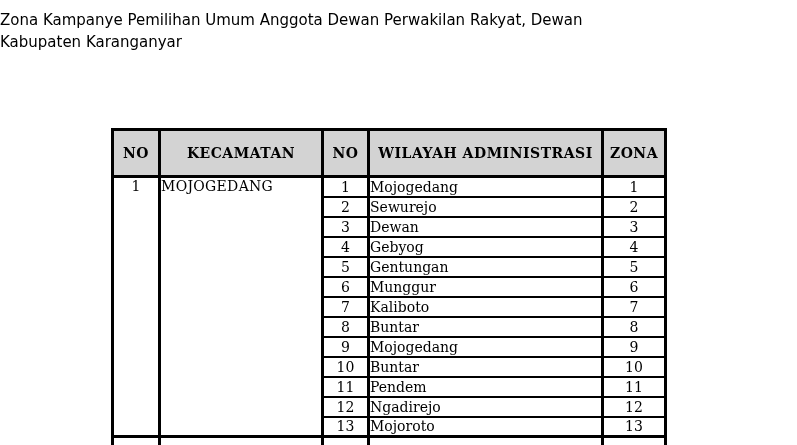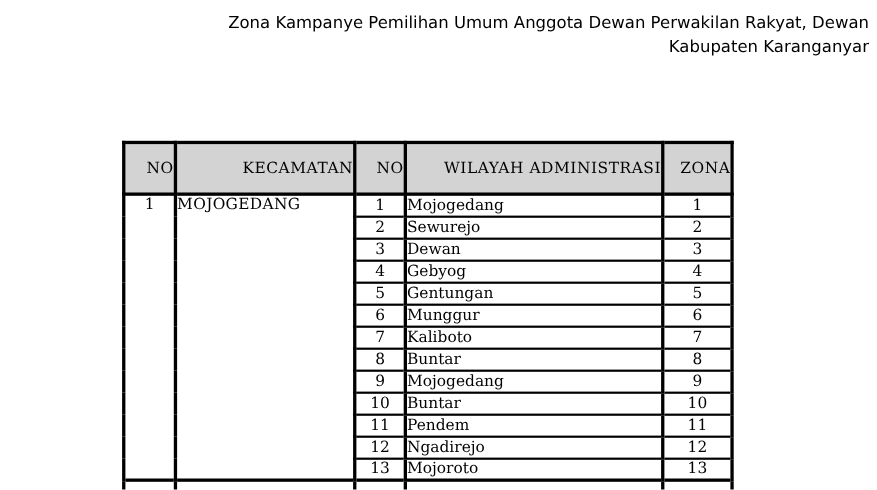--- a/index.html
+++ b/index.html
@@ -13,21 +13,21 @@
     position: relative;
     background: #ffffff;
     font-family: "DejaVu Sans", sans-serif;
     color: #000000;
   }
   .title-block {
     position: absolute;
     top: 9px;
     left: 0;
     width: 790px;
-    text-align: right;
+    text-align: left;
     font-size: 15px;
     line-height: 22px;
     color: #000000;
   }
   table.zones {
     position: absolute;
     left: 111px;
     top: 128px;
     width: 553px;
     table-layout: fixed;
@@ -42,26 +42,26 @@
     border: 2px solid var(--border-color, #000000);
     border-left-width: 3px;
     border-right-width: 3px;
     padding: 0;
     overflow: hidden;
     white-space: nowrap;
   }
   table.zones th {
     background: var(--header-bg, #d3d3d3);
     height: 44px;
-    font-weight: normal;
+    font-weight: bold;
     font-size: 14px;
     letter-spacing: 0.5px;
     border-top-width: 3px;
     border-bottom-width: 3px;
-    text-align: right;
+    text-align: center;
   }
   tr.data-row { height: 20px; }
   td.c-center { text-align: center; }
   td.c-left   { text-align: left; padding-left: 4px; }
   td.thick-left { border-left-width: 4px; }
   td.kec-no {
     vertical-align: top;
     text-align: center;
     padding-top: 1px;
   }

